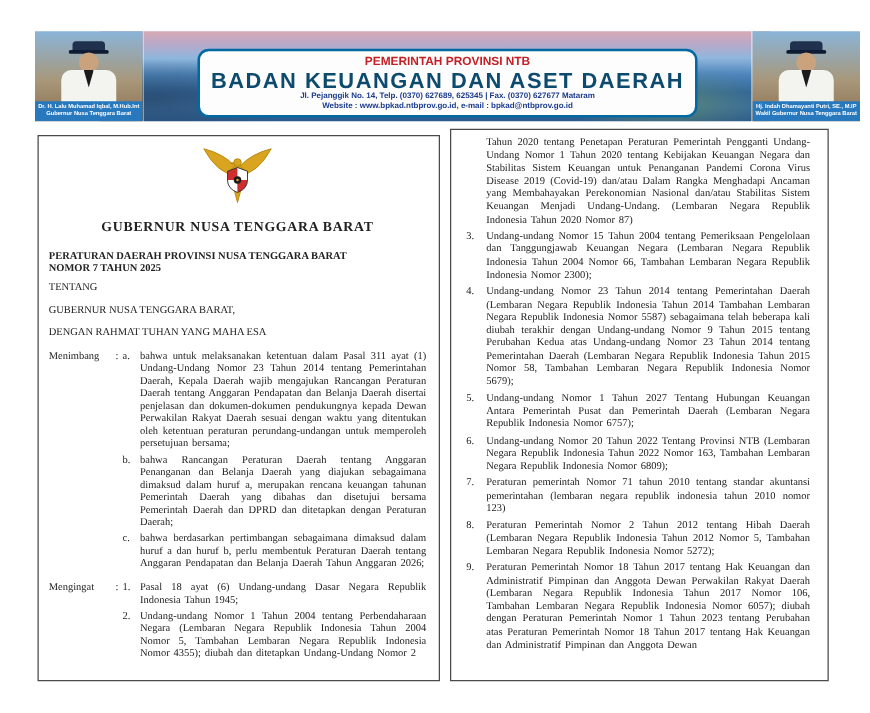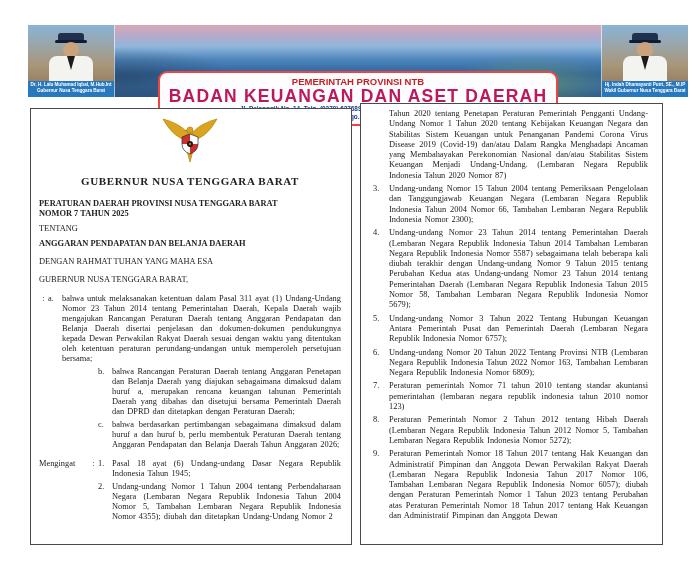--- a/index.html
+++ b/index.html
@@ -31,26 +31,26 @@
     width:44px;height:30px;background:#f3f3ef;border-radius:8px 8px 0 0;}
   .p-body:before{content:"";position:absolute;left:50%;top:0;transform:translateX(-50%);
     width:8px;height:14px;background:#1b1b1b;clip-path:polygon(50% 0,100% 0,50% 100%,0 0);}
   .p-caption{
     position:absolute;left:0;right:0;bottom:0;height:15px;background:#2878be;
     color:#fff;font-family:"Liberation Sans",sans-serif;font-weight:bold;
     font-size:4.6px;line-height:6.4px;text-align:center;padding-top:1px;
   }
   .header-box{
     position:absolute;left:158px;top:39px;width:400px;height:55px;
-    background:#fdfdfd;border:2px solid #ef4444;border-radius:9px;
+    background:#fdfdfd;border:2px solid #0369a1;border-radius:9px;
     text-align:center;font-family:"Liberation Sans",sans-serif;
-    padding-top:3px;box-sizing:border-box;margin-top:32px;
+    padding-top:3px;box-sizing:border-box;
   }
   .h-red{color:#c42127;font-weight:bold;font-size:9.5px;line-height:11px;}
-  .h-blue{color:#be185d;font-weight:bold;font-size:17.5px;line-height:18px;letter-spacing:1.2px;}
+  .h-blue{color:#0c4a6e;font-weight:bold;font-size:17.5px;line-height:18px;letter-spacing:1.2px;}
   .h-addr{color:#1a3a8c;font-weight:bold;font-size:6.4px;line-height:8px;}
   
   .page{
     position:absolute;background:#fff;border:1.5px solid #4a4a4a;
     box-sizing:border-box;overflow:hidden;
   }
   .page-left{left:30px;top:108px;width:322px;height:437px;padding:4px 10px 4px 8px;}
   .page-right{left:360px;top:103px;width:303px;height:442px;padding:5px 14px 4px 6px;}
   .garuda{text-align:center;margin-top:2px;}
   .issuer{text-align:center;font-weight:bold;font-size:11px;letter-spacing:.6px;margin-top:6px;}
@@ -128,35 +128,35 @@
       <circle cx="66" cy="58" r="6" fill="#1b1b1b"></circle>
       <circle cx="66" cy="58" r="2" fill="#d9a520"></circle>
     </svg>
   </div>
 
   <div class="issuer">GUBERNUR NUSA TENGGARA BARAT</div>
 
   <div class="t-line" style="margin-top:12px;font-weight:bold;">PERATURAN DAERAH PROVINSI NUSA TENGGARA BARAT</div>
   <div class="t-line" style="font-weight:bold;">NOMOR 7 TAHUN 2025</div>
   <div class="t-line t-gap">TENTANG</div>
-  <div class="t-line t-gap" style="font-weight:bold;">ANGGARAN PENDAPATAN DAN BELANJA DAERAH</div>
+  <div class="t-line t-gap2">GUBERNUR NUSA TENGGARA BARAT,</div>
   <div class="t-line t-gap2">DENGAN RAHMAT TUHAN YANG MAHA ESA</div>
-  <div class="t-line t-gap2">GUBERNUR NUSA TENGGARA BARAT,</div>
 
   <div class="clauses">
     <div class="row first">
+      <div class="lab">Menimbang</div>
       <div class="col">:</div>
       <div class="mark">a.</div>
       <div class="txt">bahwa untuk melaksanakan ketentuan dalam Pasal 311 ayat (1) Undang-Undang Nomor 23 Tahun 2014 tentang Pemerintahan Daerah, Kepala Daerah wajib mengajukan Rancangan Peraturan Daerah tentang Anggaran Pendapatan dan Belanja Daerah disertai penjelasan dan dokumen-dokumen pendukungnya kepada Dewan Perwakilan Rakyat Daerah sesuai dengan waktu yang ditentukan oleh ketentuan peraturan perundang-undangan untuk memperoleh persetujuan bersama;</div>
     </div>
     <div class="row">
       <div class="lab"></div>
       <div class="col"></div>
       <div class="mark">b.</div>
-      <div class="txt">bahwa Rancangan Peraturan Daerah tentang Anggaran Penetapan dan Belanja Daerah yang diajukan sebagaimana dimaksud dalam huruf a, merupakan rencana keuangan tahunan Pemerintah Daerah yang dibahas dan disetujui bersama Pemerintah Daerah dan DPRD dan ditetapkan dengan Peraturan Daerah;</div>
+      <div class="txt">bahwa Rancangan Peraturan Daerah tentang Anggaran Penanganan dan Belanja Daerah yang diajukan sebagaimana dimaksud dalam huruf a, merupakan rencana keuangan tahunan Pemerintah Daerah yang dibahas dan disetujui bersama Pemerintah Daerah dan DPRD dan ditetapkan dengan Peraturan Daerah;</div>
     </div>
     <div class="row">
       <div class="lab"></div>
       <div class="col"></div>
       <div class="mark">c.</div>
       <div class="txt">bahwa berdasarkan pertimbangan sebagaimana dimaksud dalam huruf a dan huruf b, perlu membentuk Peraturan Daerah tentang Anggaran Pendapatan dan Belanja Daerah Tahun Anggaran 2026;</div>
     </div>
   </div>
 
   <div class="clauses sec-gap">
@@ -181,21 +181,21 @@
   <div class="rrow">
     <div class="rmark">3.</div>
     <div class="rtxt">Undang-undang Nomor 15 Tahun 2004 tentang Pemeriksaan Pengelolaan dan Tanggungjawab Keuangan Negara (Lembaran Negara Republik Indonesia Tahun 2004 Nomor 66, Tambahan Lembaran Negara Republik Indonesia Nomor 2300);</div>
   </div>
   <div class="rrow">
     <div class="rmark">4.</div>
     <div class="rtxt">Undang-undang Nomor 23 Tahun 2014 tentang Pemerintahan Daerah (Lembaran Negara Republik Indonesia Tahun 2014 Tambahan Lembaran Negara Republik Indonesia Nomor 5587) sebagaimana telah beberapa kali diubah terakhir dengan Undang-undang Nomor 9 Tahun 2015 tentang Perubahan Kedua atas Undang-undang Nomor 23 Tahun 2014 tentang Pemerintahan Daerah (Lembaran Negara Republik Indonesia Tahun 2015 Nomor 58, Tambahan Lembaran Negara Republik Indonesia Nomor 5679);</div>
   </div>
   <div class="rrow">
     <div class="rmark">5.</div>
-    <div class="rtxt">Undang-undang Nomor 3 Tahun 2022 Tentang Hubungan Keuangan Antara Pemerintah Pusat dan Pemerintah Daerah (Lembaran Negara Republik Indonesia Nomor 6757);</div>
+    <div class="rtxt">Undang-undang Nomor 1 Tahun 2027 Tentang Hubungan Keuangan Antara Pemerintah Pusat dan Pemerintah Daerah (Lembaran Negara Republik Indonesia Nomor 6757);</div>
   </div>
   <div class="rrow">
     <div class="rmark">6.</div>
     <div class="rtxt">Undang-undang Nomor 20 Tahun 2022 Tentang Provinsi NTB (Lembaran Negara Republik Indonesia Tahun 2022 Nomor 163, Tambahan Lembaran Negara Republik Indonesia Nomor 6809);</div>
   </div>
   <div class="rrow">
     <div class="rmark">7.</div>
     <div class="rtxt">Peraturan pemerintah Nomor 71 tahun 2010 tentang standar akuntansi pemerintahan (lembaran negara republik indonesia tahun 2010 nomor 123)</div>
   </div>
   <div class="rrow">

